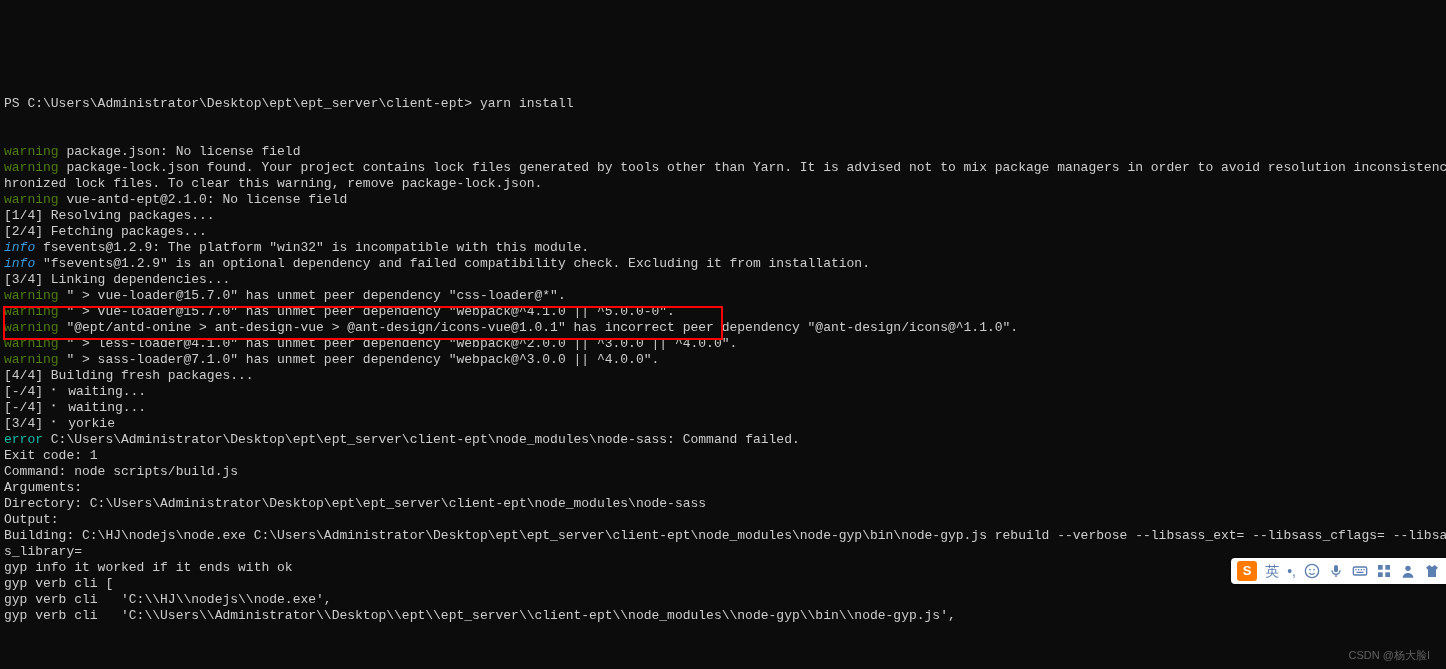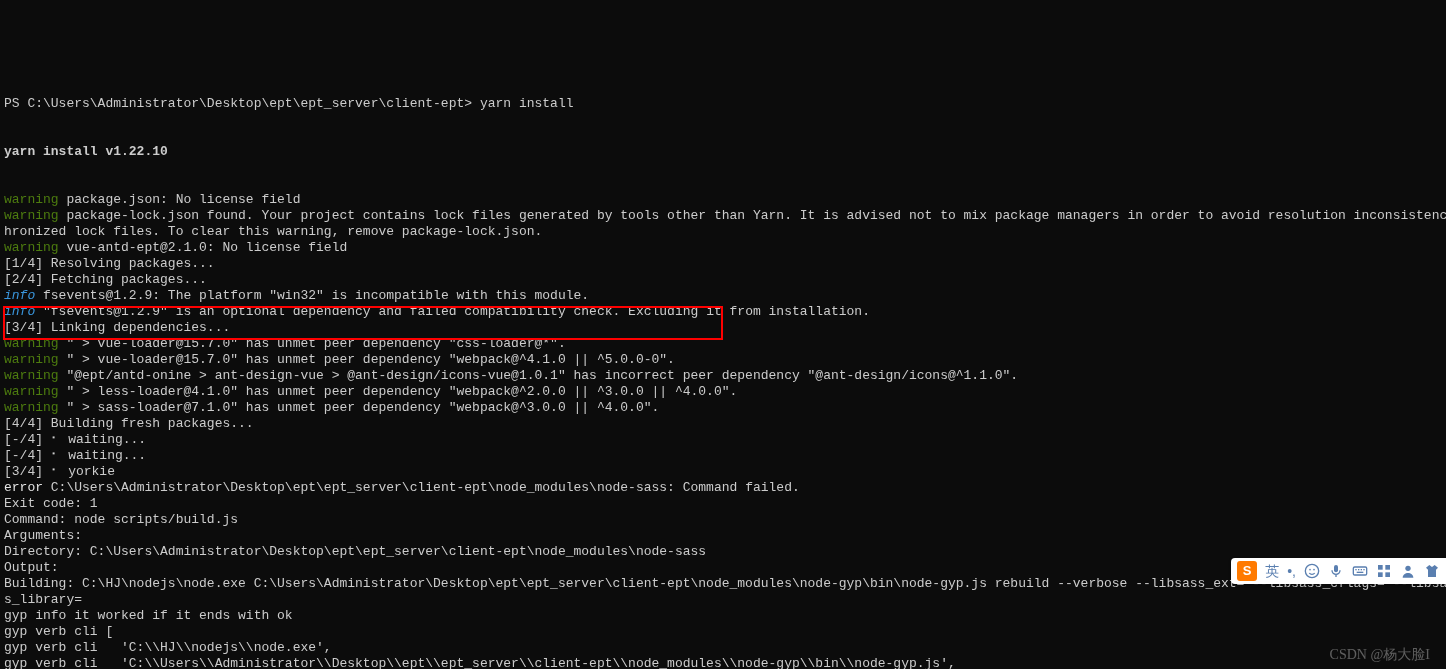--- a/index.html
+++ b/index.html
@@ -14,34 +14,34 @@
   width: 1446px;
   height: 669px;
   position: relative;
 }
 .terminal { padding: 0px 4px; }
 .line { display: block; }
 .white { color: #cccccc; }
 .bold { font-weight: bold; }
 .warning { color: #4d7c0f; }
 .info { color: #3a96dd; font-style: italic; }
-.error { color: #e5e5e5; }
+.error { color: #14b8a6; }
 .redbox {
   position: absolute;
   border: 2px solid #ff0000;
   background: transparent;
   pointer-events: none;
 }
 .watermark {
   position: absolute;
   right: 16px;
   bottom: 6px;
   color: rgba(220,220,220,0.4);
-  font-family: Liberation Serif, serif;
-  font-size: 14px;
+  font-family: Liberation Sans, sans-serif;
+  font-size: 11px;
   pointer-events: none;
 }
 .ime-bar {
   position: absolute;
   right: 0;
   top: 558px;
   height: 26px;
   background: #ffffff;
   border-radius: 4px 0 0 4px;
   display: flex;
@@ -63,21 +63,20 @@
 .ime-sep { color:#5a7fb0; }
 .ime-icon { width:16px; height:16px; fill:#5a7fb0; }
 </style>
 </head>
 <body>
 
 
 
 <div class="terminal">
   <span class="line white">PS C:\Users\Administrator\Desktop\ept\ept_server\client-ept&gt; yarn install</span>
-  <span class="line white bold">yarn install v1.22.10</span>
   <div id="lines-container"><span class="line"><span class="warning">warning</span><span class="white"> package.json: No license field</span></span><span class="line"><span class="warning">warning</span><span class="white"> package-lock.json found. Your project contains lock files generated by tools other than Yarn. It is advised not to mix package managers in order to avoid resolution inconsistencies caused by unsync</span></span><span class="line"><span class="white">hronized lock files. To clear this warning, remove package-lock.json.</span></span><span class="line"><span class="warning">warning</span><span class="white"> vue-antd-ept@2.1.0: No license field</span></span><span class="line"><span class="white">[1/4] Resolving packages...</span></span><span class="line"><span class="white">[2/4] Fetching packages...</span></span><span class="line"><span class="info">info</span><span class="white"> fsevents@1.2.9: The platform "win32" is incompatible with this module.</span></span><span class="line"><span class="info">info</span><span class="white"> "fsevents@1.2.9" is an optional dependency and failed compatibility check. Excluding it from installation.</span></span><span class="line"><span class="white">[3/4] Linking dependencies...</span></span><span class="line"><span class="warning">warning</span><span class="white"> " &gt; vue-loader@15.7.0" has unmet peer dependency "css-loader@*".</span></span><span class="line"><span class="warning">warning</span><span class="white"> " &gt; vue-loader@15.7.0" has unmet peer dependency "webpack@^4.1.0 || ^5.0.0-0".</span></span><span class="line"><span class="warning">warning</span><span class="white"> "@ept/antd-onine &gt; ant-design-vue &gt; @ant-design/icons-vue@1.0.1" has incorrect peer dependency "@ant-design/icons@^1.1.0".</span></span><span class="line"><span class="warning">warning</span><span class="white"> " &gt; less-loader@4.1.0" has unmet peer dependency "webpack@^2.0.0 || ^3.0.0 || ^4.0.0".</span></span><span class="line"><span class="warning">warning</span><span class="white"> " &gt; sass-loader@7.1.0" has unmet peer dependency "webpack@^3.0.0 || ^4.0.0".</span></span><span class="line"><span class="white">[4/4] Building fresh packages...</span></span><span class="line"><span class="white">[-/4] ⠂ waiting...</span></span><span class="line"><span class="white">[-/4] ⠂ waiting...</span></span><span class="line"><span class="white">[3/4] ⠂ yorkie</span></span><span class="line"><span class="error">error</span><span class="white"> C:\Users\Administrator\Desktop\ept\ept_server\client-ept\node_modules\node-sass: Command failed.</span></span><span class="line"><span class="white">Exit code: 1</span></span><span class="line"><span class="white">Command: node scripts/build.js</span></span><span class="line"><span class="white">Arguments:</span></span><span class="line"><span class="white">Directory: C:\Users\Administrator\Desktop\ept\ept_server\client-ept\node_modules\node-sass</span></span><span class="line"><span class="white">Output:</span></span><span class="line"><span class="white">Building: C:\HJ\nodejs\node.exe C:\Users\Administrator\Desktop\ept\ept_server\client-ept\node_modules\node-gyp\bin\node-gyp.js rebuild --verbose --libsass_ext= --libsass_cflags= --libsass_ldflags= --libsas</span></span><span class="line"><span class="white">s_library=</span></span><span class="line"><span class="white">gyp info it worked if it ends with ok</span></span><span class="line"><span class="white">gyp verb cli [</span></span><span class="line"><span class="white">gyp verb cli   'C:\\HJ\\nodejs\\node.exe',</span></span><span class="line"><span class="white">gyp verb cli   'C:\\Users\\Administrator\\Desktop\\ept\\ept_server\\client-ept\\node_modules\\node-gyp\\bin\\node-gyp.js',</span></span></div>
 </div>
 
 <div class="redbox" style="left: 3px; top: 306px; width: 720px; height: 34px;"></div>
 
 <div class="ime-bar">
   <div class="ime-logo">S</div>
   <span class="ime-txt">英</span>
   <span class="ime-sep">•,</span>
   <svg class="ime-icon" viewBox="0 0 24 24">

